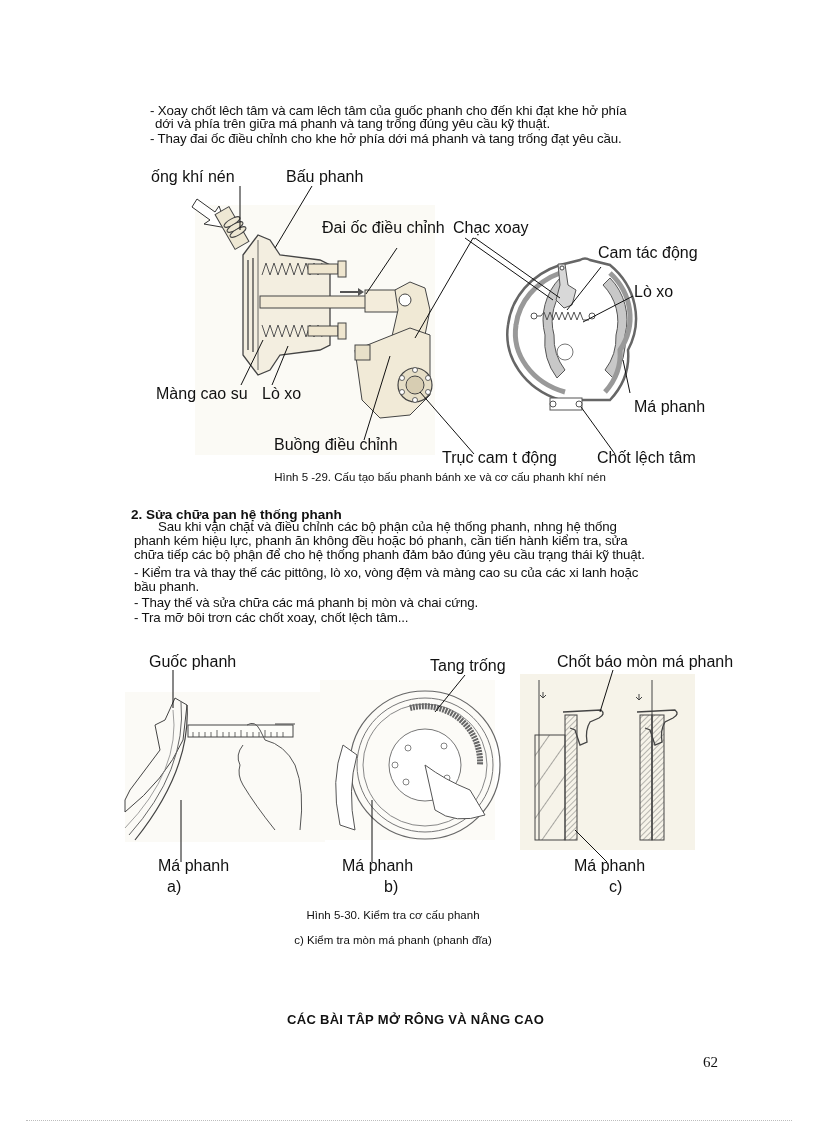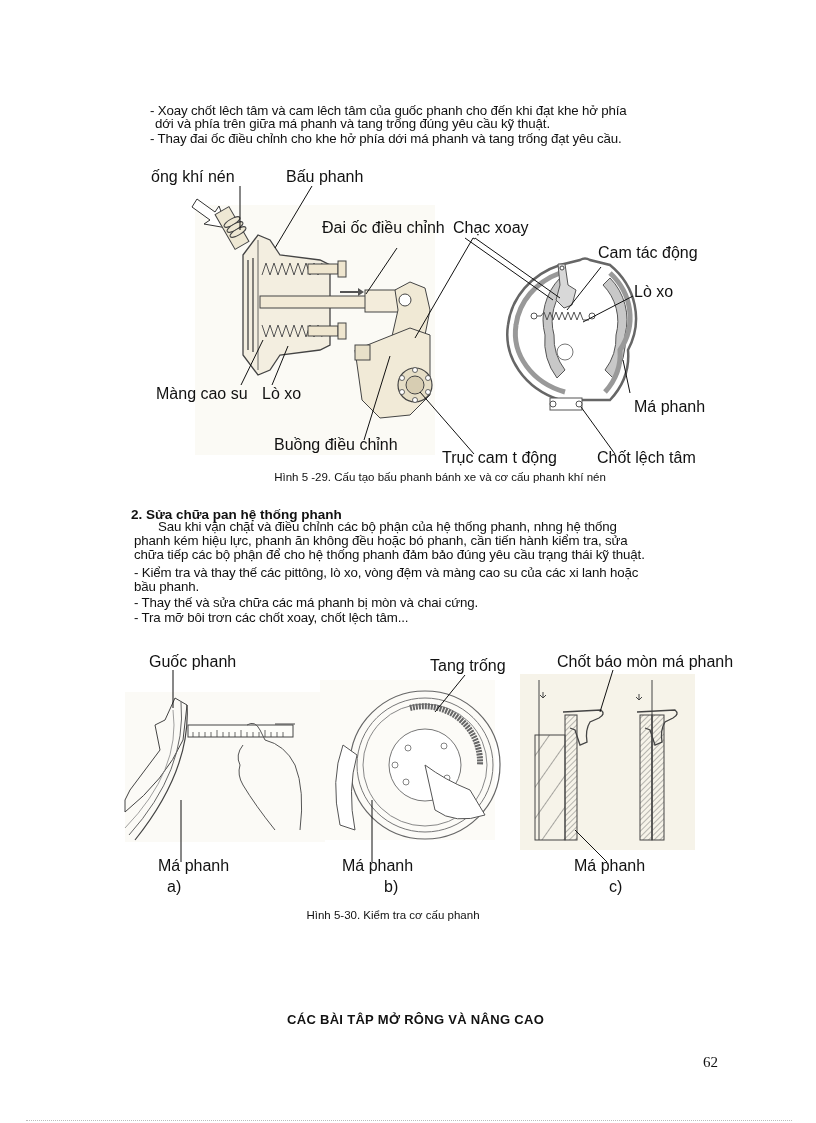--- a/index.html
+++ b/index.html
@@ -224,20 +224,21 @@
   <div class="abs lbl" style="left:24px;top:6px;">Guốc phanh</div>
   <div class="abs lbl" style="left:305px;top:10px;">Tang trống</div>
   <div class="abs lbl" style="left:432px;top:6px;">Chốt báo mòn má phanh</div>
   <div class="abs lbl" style="left:33px;top:210px;">Má phanh</div>
   <div class="abs lbl" style="left:217px;top:210px;">Má phanh</div>
   <div class="abs lbl" style="left:449px;top:210px;">Má phanh</div>
   <div class="abs lbl" style="left:42px;top:231px;">a)</div>
   <div class="abs lbl" style="left:259px;top:231px;">b)</div>
   <div class="abs lbl" style="left:484px;top:231px;">c)</div>
   <div class="abs cap" style="left:0;width:536px;top:259px;">Hình 5-30.  Kiểm tra cơ cấu phanh</div>
+  <div class="abs cap" style="left:0;width:536px;top:284px;">c) Kiểm tra mòn má phanh  (phanh đĩa)</div>
 </div>
 
 <div class="abs" style="left:285px;top:1010px;width:300px;height:14px;overflow:hidden;">
   <div class="h3" style="position:absolute;left:2px;top:2px;">CÁC BÀI TẬP MỞ RỘNG VÀ NÂNG CAO</div>
 </div>
 
 <div class="abs pagenum" style="left:703px;top:1054px;">62</div>
 
 <div class="dots"></div>
 

